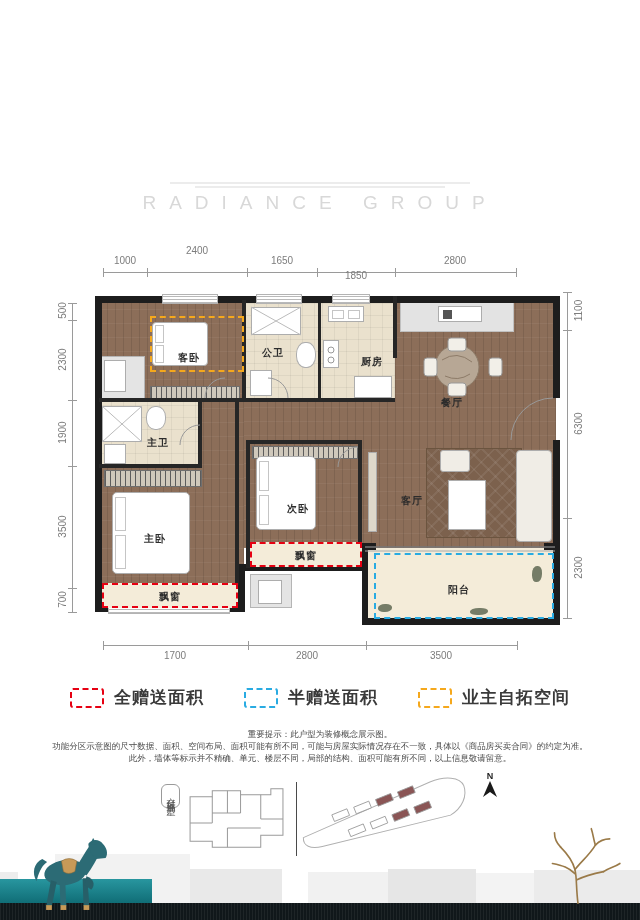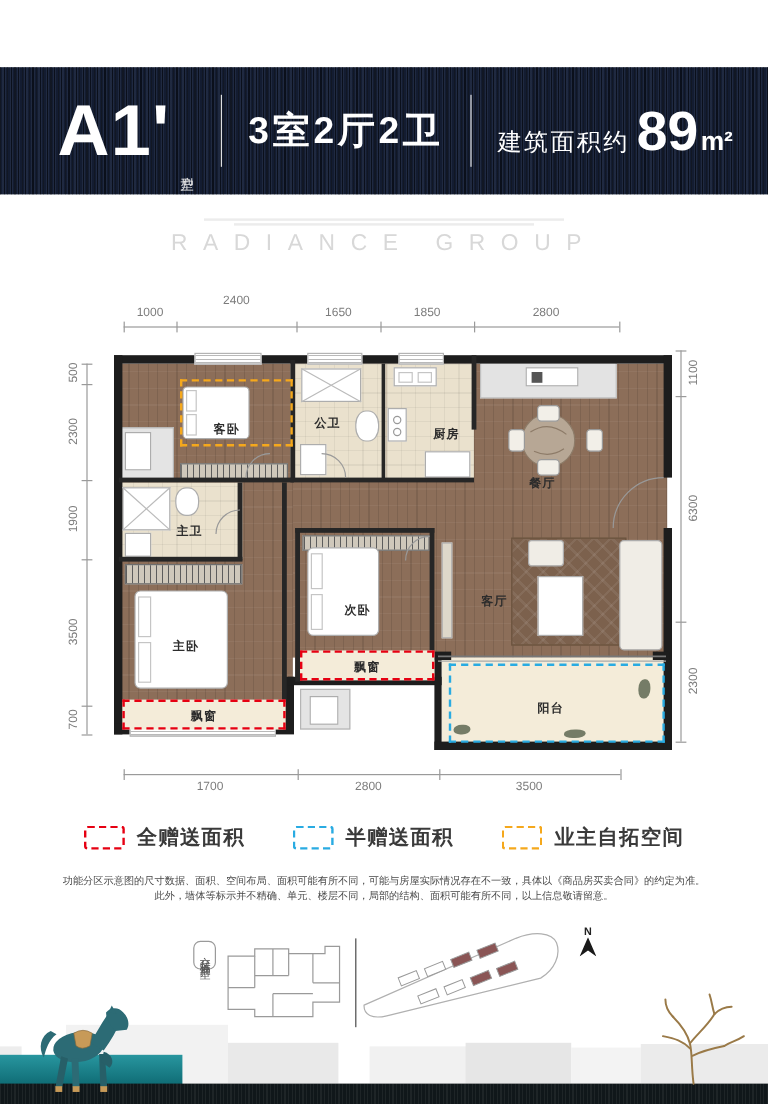--- a/index.html
+++ b/index.html
@@ -78,48 +78,36 @@
   #footer-divider{position:absolute;left:296px;top:782px;width:1px;height:74px;background:#4a4a4a;z-index:3;}
   #north{position:absolute;left:482px;top:772px;width:16px;text-align:center;z-index:3;}
   #north .n-label{font-size:9px;font-weight:700;color:#222;display:block;line-height:9px;}
   svg{display:block;}
 </style>
 </head>
 <body>
 
 <div id="page">
 
-  <div id="header">
-    <span class="unit-code">A1'</span>
-    <span class="unit-type-vert">户型</span>
-    <span class="hdr-sep"></span>
-    <span class="hdr-layout">3室2厅2卫</span>
-    <span class="hdr-sep"></span>
-    <span class="hdr-area">
-      <span class="area-prefix">建筑面积约</span>
-      <span class="area-value">89</span>
-      <span class="area-unit">m²</span>
-    </span>
-  </div>
 
   <div class="fineprint-bar" style="left:170px;top:182px;width:300px;"></div>
   <div class="fineprint-bar" style="left:195px;top:186px;width:250px;"></div>
   <div id="watermark">RADIANCE GROUP</div>
 
   <div class="dim-line" style="left:103px;top:272px;width:413px;height:1px;"></div>
   <div class="dim-tick-v" style="left:103px;top:268px;"></div>
   <div class="dim-tick-v" style="left:147px;top:268px;"></div>
   <div class="dim-tick-v" style="left:247px;top:268px;"></div>
   <div class="dim-tick-v" style="left:317px;top:268px;"></div>
   <div class="dim-tick-v" style="left:395px;top:268px;"></div>
   <div class="dim-tick-v" style="left:516px;top:268px;"></div>
   <div class="dim-label" style="left:103px;top:255px;">1000</div>
   <div class="dim-label" style="left:175px;top:245px;">2400</div>
   <div class="dim-label" style="left:260px;top:255px;">1650</div>
-  <div class="dim-label" style="left:334px;top:255px;">1850</div>
+  <div class="dim-label" style="left:334px;top:270px;">1850</div>
   <div class="dim-label" style="left:433px;top:255px;">2800</div>
 
   <div class="dim-line" style="left:72px;top:303px;width:1px;height:309px;"></div>
   <div class="dim-tick-h" style="left:68px;top:303px;"></div>
   <div class="dim-tick-h" style="left:68px;top:320px;"></div>
   <div class="dim-tick-h" style="left:68px;top:400px;"></div>
   <div class="dim-tick-h" style="left:68px;top:466px;"></div>
   <div class="dim-tick-h" style="left:68px;top:588px;"></div>
   <div class="dim-tick-h" style="left:68px;top:612px;"></div>
   <div class="dim-label rot" style="left:42px;top:305px;">500</div>
@@ -282,20 +270,21 @@
       <span class="lg-swatch lg-blue"></span>
       <span class="lg-label">半赠送面积</span>
     </div>
     <div class="lg-item">
       <span class="lg-swatch lg-orange"></span>
       <span class="lg-label">业主自拓空间</span>
     </div>
   </div>
 
   <div id="disclaimer">
+    <div>重要提示：此户型为装修概念展示图。</div>
     <div>功能分区示意图的尺寸数据、面积、空间布局、面积可能有所不同，可能与房屋实际情况存在不一致，具体以《商品房买卖合同》的约定为准。</div>
     <div>此外，墙体等标示并不精确、单元、楼层不同，局部的结构、面积可能有所不同，以上信息敬请留意。</div>
   </div>
 
   <div class="gray-block" style="left:0;top:872px;width:18px;height:31px;background:#ededed;"></div>
   <div class="gray-block" style="left:55px;top:854px;width:135px;height:49px;background:#f2f2f2;"></div>
   <div class="gray-block" style="left:190px;top:869px;width:92px;height:34px;background:#e9e9e9;"></div>
   <div class="gray-block" style="left:308px;top:872px;width:128px;height:31px;background:#f1f1f1;"></div>
   <div class="gray-block" style="left:388px;top:869px;width:88px;height:34px;background:#e6e6e6;"></div>
   <div class="gray-block" style="left:476px;top:873px;width:58px;height:30px;background:#f3f3f3;"></div>

